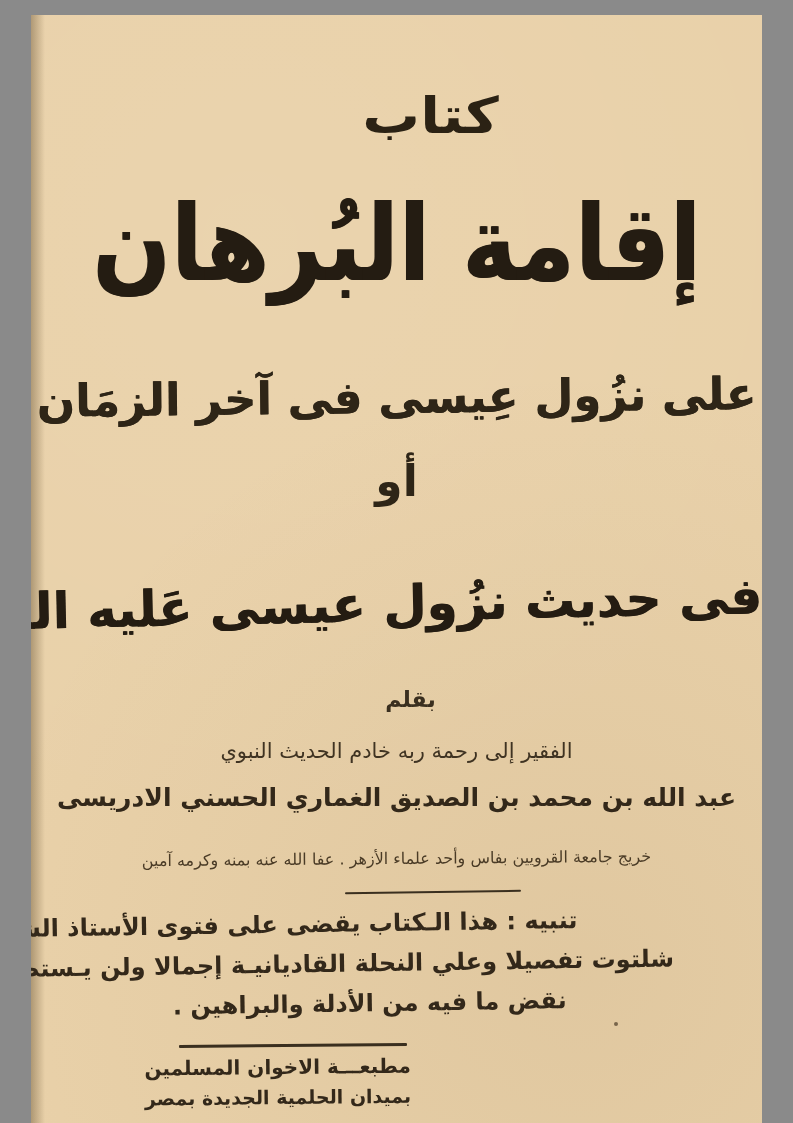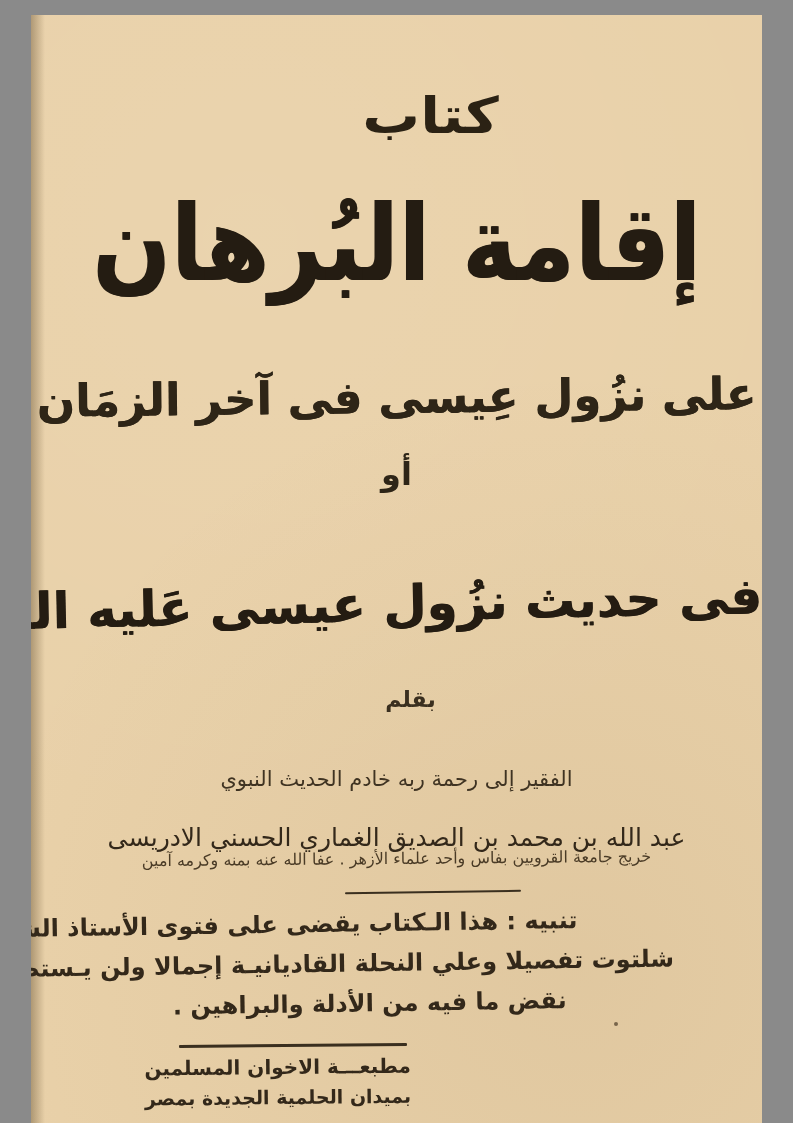--- a/index.html
+++ b/index.html
@@ -20,26 +20,26 @@
     content:"";
     position:absolute;left:0;top:0;bottom:0;width:14px;
     background:linear-gradient(to right, rgba(80,60,30,0.38), rgba(80,60,30,0.0));
     pointer-events:none;
   }
   .line{position:absolute;left:0;right:0;text-align:center;white-space:nowrap;}
 
   .book-label{top:72px;font-size:50px;font-weight:600;color:#2b2214;transform:translateX(34px) scaleX(1.15);letter-spacing:2px;}
   .main-title{top:176px;font-size:92px;font-weight:bold;color:#241c12;transform:scaleY(1.14);letter-spacing:-2px;text-shadow:1px 0 0 #241c12;}
   .subtitle{top:356px;font-size:45px;font-weight:bold;color:#2e2517;transform:rotate(-0.6deg);text-shadow:0.5px 0 0 #2e2517;}
-  .or-word{top:440px;font-size:32px;font-weight:bold;color:#2e2517;}
+  .or-word{top:440px;font-size:44px;font-weight:bold;color:#2e2517;}
   .alt-title-1{top:489px;font-size:41px;font-weight:bold;color:#2e2517;text-shadow:0.5px 0 0 #2e2517;}
   .alt-title-2{top:560px;font-size:50px;font-weight:bold;color:#241c12;transform:rotate(-1.2deg);text-shadow:0.7px 0 0 #241c12;}
   .byline{top:672px;font-size:22px;font-weight:bold;color:#3a2f1f;transform:translateX(14px);}
-  .epithet{top:752px;font-size:21px;color:#3f3322;}
-  .author-name{top:808px;font-size:25px;font-weight:normal;color:#33281a;}
+  .epithet{top:724px;font-size:21px;color:#3f3322;}
+  .author-name{top:768px;font-size:25px;font-weight:bold;color:#33281a;}
   .credentials{top:834px;font-size:16px;color:#4a3b26;transform:rotate(-0.5deg);}
 
   .divider{position:absolute;background:#3a2f1f;border-radius:1px;}
   .divider-1{top:876px;left:314px;width:176px;height:2px;transform:rotate(-0.8deg);}
   .divider-2{top:1029px;left:148px;width:228px;height:3px;transform:rotate(-0.5deg);}
 
   .notice{
     position:absolute;top:888px;left:70px;right:88px;
     font-size:24px;line-height:40px;font-weight:600;
     color:#33281a;text-align:right;transform:rotate(-0.9deg);

